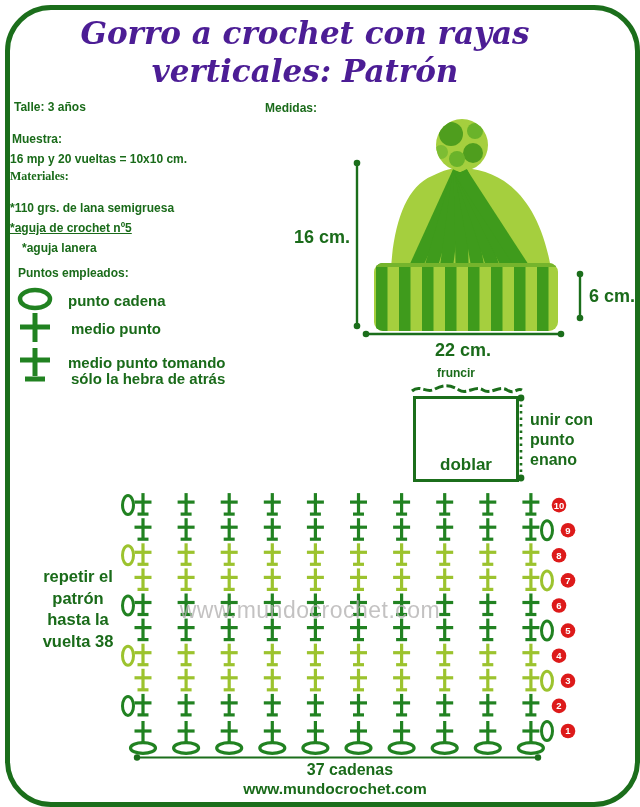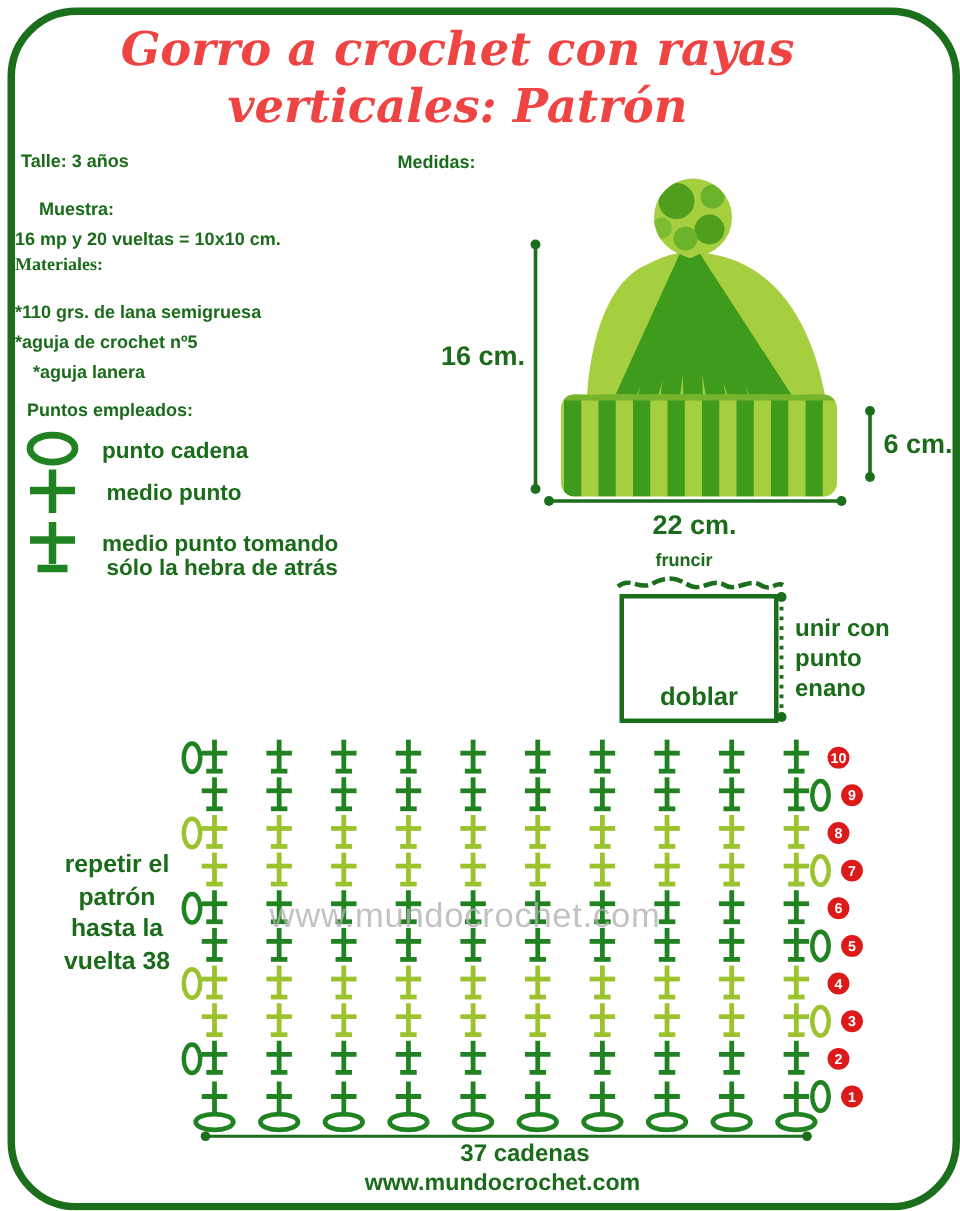--- a/index.html
+++ b/index.html
@@ -2,21 +2,21 @@
 <html><head>
 <meta charset="utf-8">
 <style>
   html,body{margin:0;padding:0;background:#ffffff;}
   .page{position:relative;width:640px;height:807px;background:#ffffff;overflow:hidden;
         font-family:"Liberation Sans",sans-serif;}
   .frame{position:absolute;left:5px;top:5px;width:625px;height:792px;
          border:5px solid #1b6e1b;border-radius:46px;pointer-events:none;}
   .title{position:absolute;left:0;top:14px;width:610px;text-align:center;
          font-family:"DejaVu Serif",serif;font-style:italic;font-weight:600;
-         font-size:31px;line-height:38px;color:#ef4444;}
+         font-size:31px;line-height:38px;color:#4c1d95;}
   .tx{position:absolute;color:#1a6b1a;font-weight:bold;font-size:12px;white-space:nowrap;}
   .legend-label{position:absolute;color:#1a6b1a;font-weight:bold;font-size:15px;line-height:17px;white-space:nowrap;}
   .rectbox{position:absolute;border:3px solid #1b6e1b;background:transparent;}
   .rectbox .lbl{position:absolute;left:0;right:0;bottom:4px;text-align:center;
                 color:#1a6b1a;font-weight:bold;font-size:17px;}
   .note{position:absolute;left:16px;top:566px;width:124px;text-align:center;
         color:#1a6b1a;font-weight:bold;font-size:16.5px;line-height:21.5px;}
   .watermark{position:absolute;left:155px;top:597px;width:310px;text-align:center;
              font-size:23px;color:#b3b1b1;opacity:.78;letter-spacing:.5px;font-weight:normal;}
   .footer-cad{position:absolute;left:140px;top:761px;width:420px;text-align:center;
@@ -32,25 +32,25 @@
 <div class="page">
 
   <div class="frame"></div>
 
   <div class="title">
     <div>Gorro a crochet con rayas</div>
     <div>verticales: Patrón</div>
   </div>
 
   <div class="tx" style="left:14px;top:100px;">Talle: 3 años</div>
-  <div class="tx" style="left:26px;top:132px;">Muestra:</div>
+  <div class="tx" style="left:12px;top:132px;">Muestra:</div>
   <div class="tx" style="left:10px;top:152px;">16 mp y 20 vueltas = 10x10 cm.</div>
   <div class="tx" style="left:10px;top:169px;font-family:Liberation Serif, serif;">Materiales:</div>
   <div class="tx" style="left:10px;top:201px;">*110 grs. de lana semigruesa</div>
-  <div class="tx" style="left:10px;top:221px;">*aguja de crochet nº5</div>
+  <div class="tx" style="left:10px;top:221px;text-decoration:underline;">*aguja de crochet nº5</div>
   <div class="tx" style="left:10px;top:241px;margin-left:12px;">*aguja lanera</div>
 
   <div class="tx" style="left:18px;top:266px;">Puntos empleados:</div>
 
   <svg style="left:14px;top:284px;" width="52" height="110" viewBox="0 0 52 110">
     <ellipse cx="21" cy="15" rx="15" ry="9" fill="none" stroke="#218221" stroke-width="4.5"></ellipse>
     <g stroke="#218221" stroke-width="5">
       <line x1="21" y1="29" x2="21" y2="58"></line>
         <line x1="6" y1="43" x2="36" y2="43"></line>
     </g>

